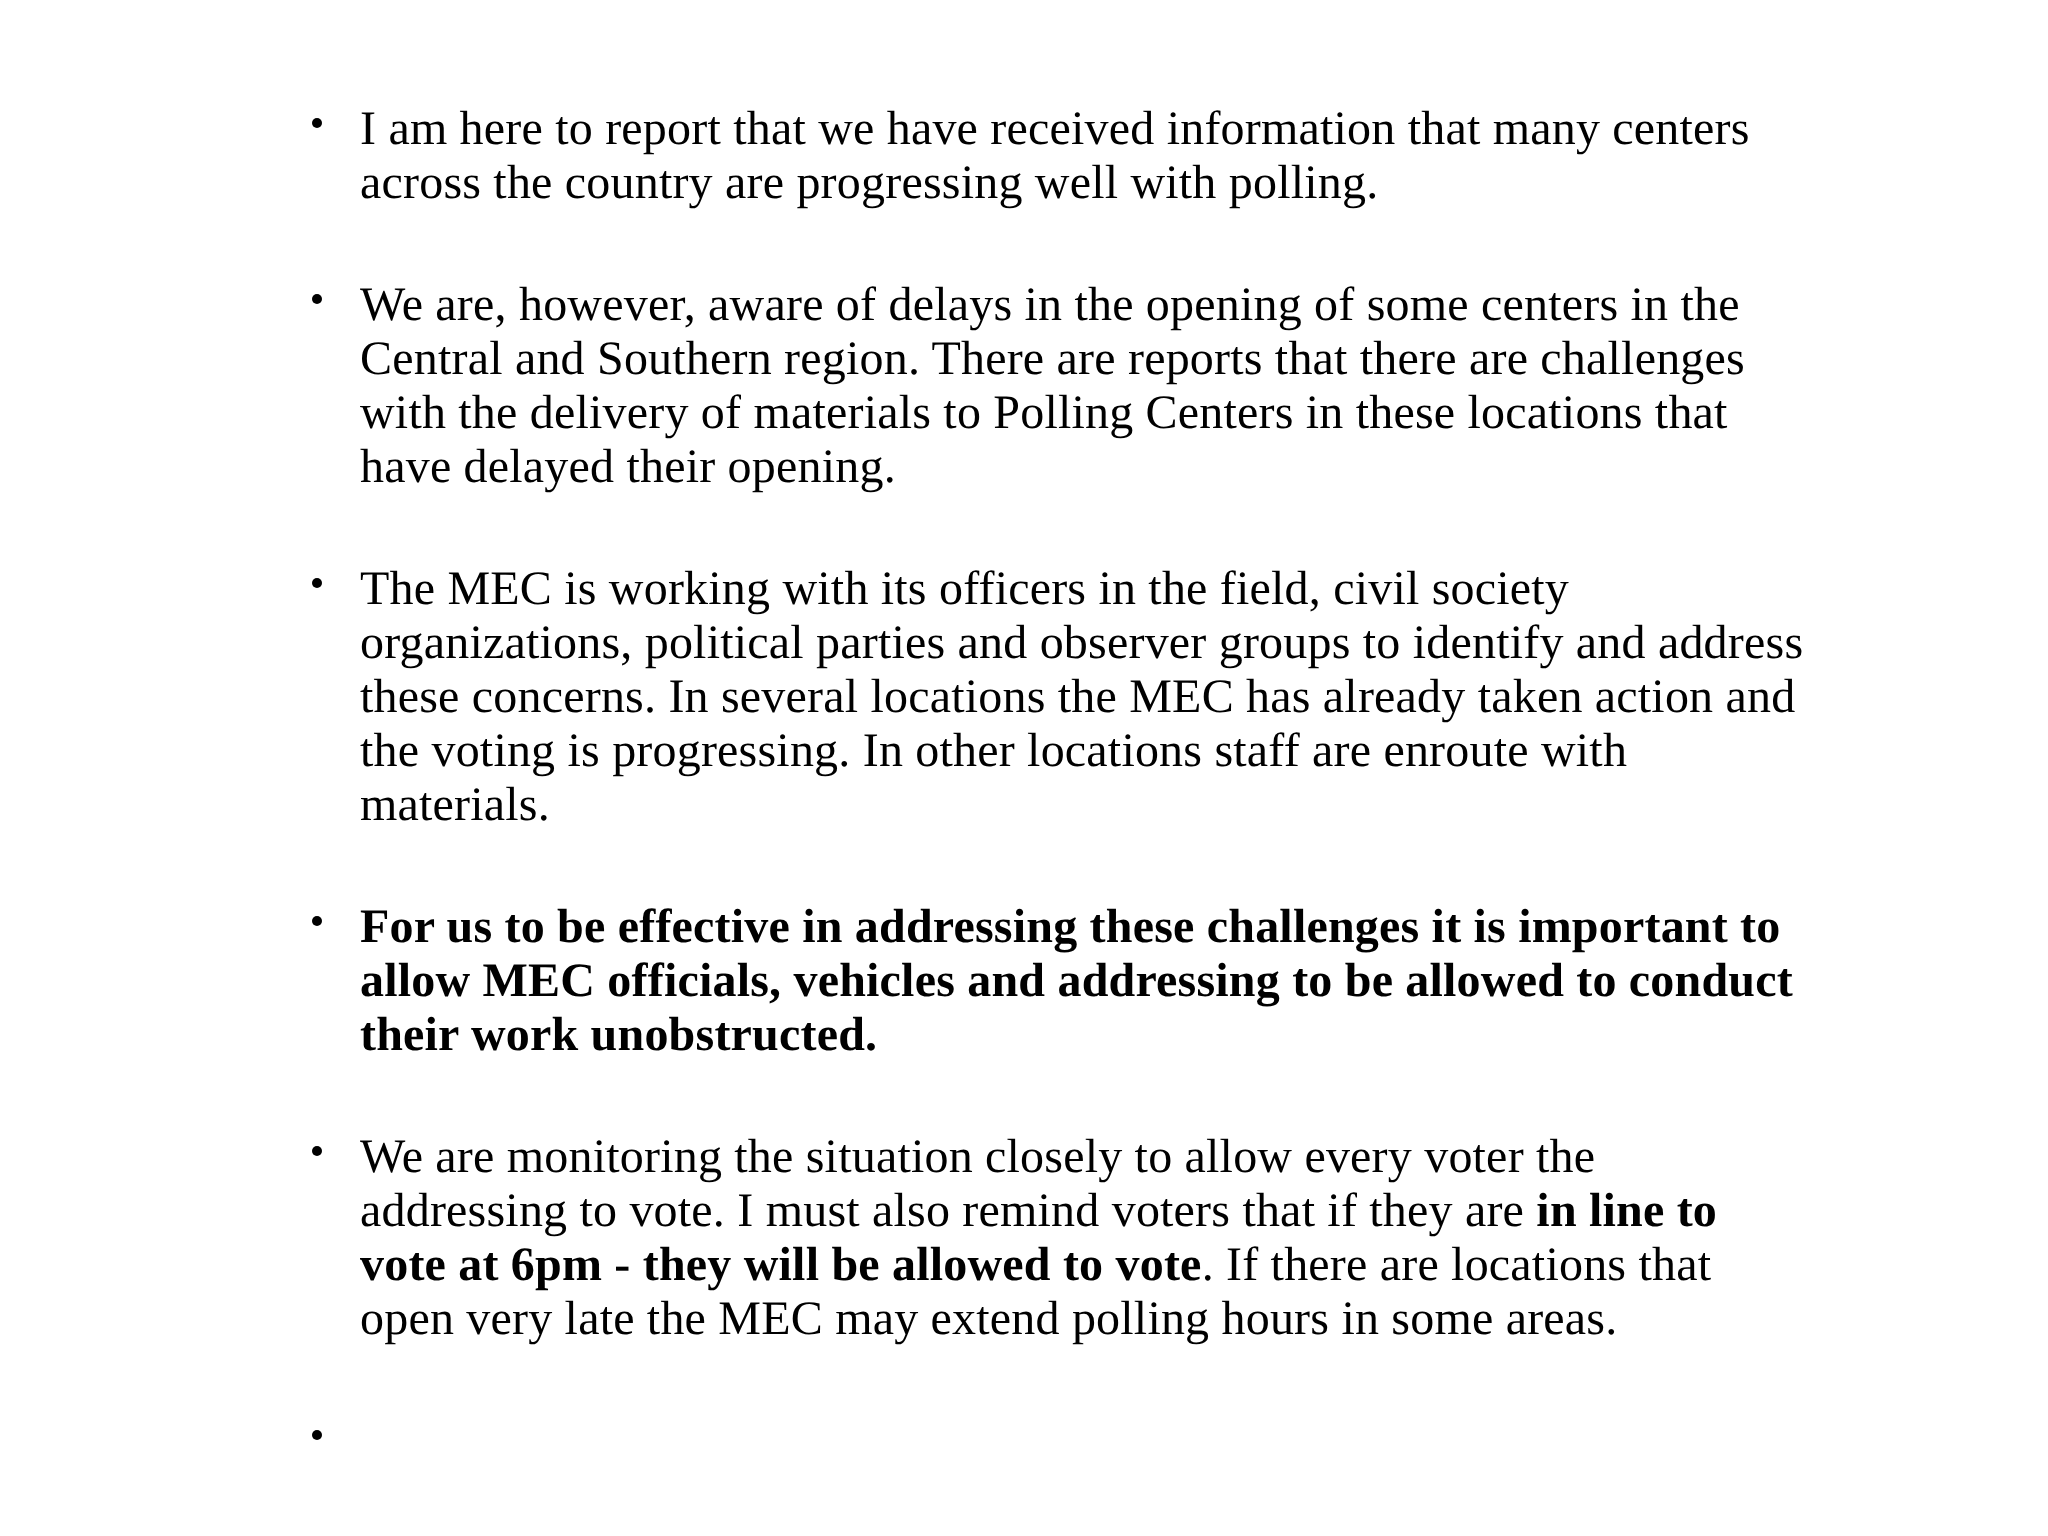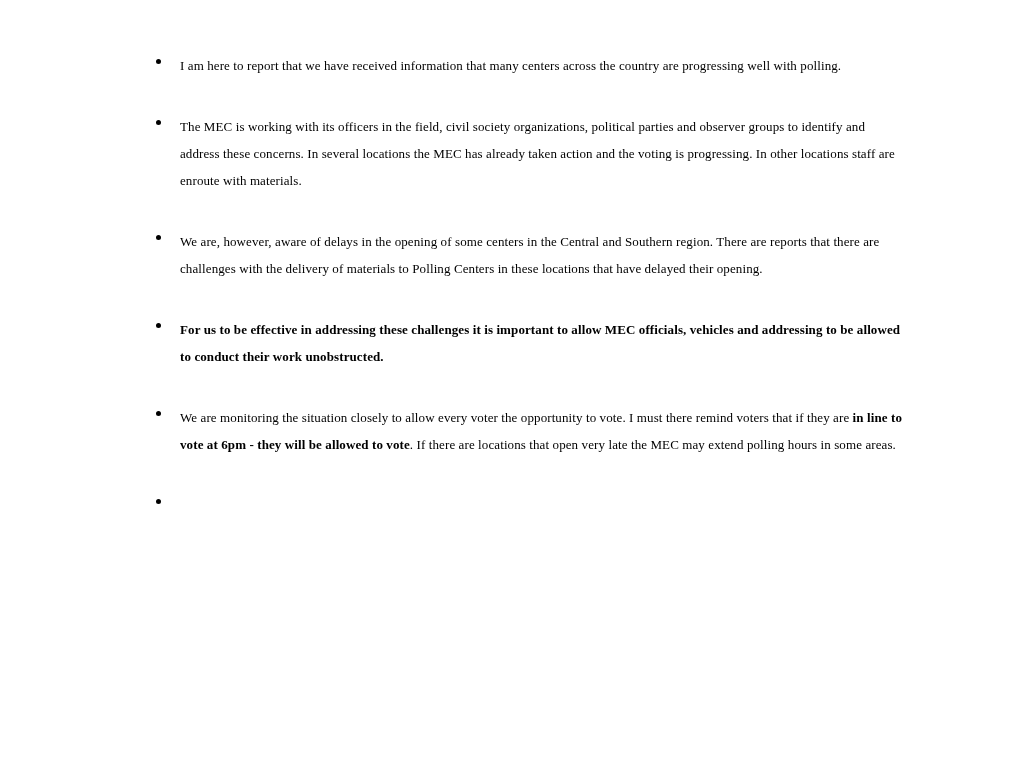--- a/index.html
+++ b/index.html
@@ -22,21 +22,21 @@
     top: 52px;
     width: 760px;
     list-style: none;
   }
   .bullet-item {
     position: relative;
     padding-left: 25px;
     margin-bottom: 34px;
     width: 752px;
     color: #000000;
-    font-size: 13px;
+    font-size: 24px;
     line-height: 27px;
     letter-spacing: 0.1px;
   }
   .bullet-marker {
     position: absolute;
     left: 1px;
     top: 7px;
     width: 5px;
     height: 5px;
     border-radius: 50%;
@@ -51,36 +51,36 @@
 <div class="page">
   <ul class="bullet-list">
 
     <li class="bullet-item">
       <span class="bullet-marker"></span>
       <span class="bullet-text">I am here to report that we have received information that many centers across the country are progressing well with polling.</span>
     </li>
 
     <li class="bullet-item">
       <span class="bullet-marker"></span>
-      <span class="bullet-text">The MEC is working with its officers in the field, civil society organizations, political parties and observer groups to identify and address these concerns. In several locations the MEC has already taken action and the voting is progressing. In other locations staff are enroute with materials.</span>
+      <span class="bullet-text">We are, however, aware of delays in the opening of some centers in the Central and Southern region. There are reports that there are challenges with the delivery of materials to Polling Centers in these locations that have delayed their opening.</span>
     </li>
 
     <li class="bullet-item">
       <span class="bullet-marker"></span>
-      <span class="bullet-text">We are, however, aware of delays in the opening of some centers in the Central and Southern region. There are reports that there are challenges with the delivery of materials to Polling Centers in these locations that have delayed their opening.</span>
+      <span class="bullet-text">The MEC is working with its officers in the field, civil society organizations, political parties and observer groups to identify and address these concerns. In several locations the MEC has already taken action and the voting is progressing. In other locations staff are enroute with materials.</span>
     </li>
 
     <li class="bullet-item bold">
       <span class="bullet-marker"></span>
       <span class="bullet-text">For us to be effective in addressing these challenges it is important to allow MEC officials, vehicles and addressing to be allowed to conduct their work unobstructed.</span>
     </li>
 
     <li class="bullet-item">
       <span class="bullet-marker"></span>
-      <span class="bullet-text">We are monitoring the situation closely to allow every voter the opportunity to vote. I must there remind voters that if they are </span><span class="bullet-text bold">in line to vote at 6pm - they will be allowed to vote</span><span class="bullet-text">. If there are locations that open very late the MEC may extend polling hours in some areas.</span>
+      <span class="bullet-text">We are monitoring the situation closely to allow every voter the addressing to vote. I must also remind voters that if they are </span><span class="bullet-text bold">in line to vote at 6pm - they will be allowed to vote</span><span class="bullet-text">. If there are locations that open very late the MEC may extend polling hours in some areas.</span>
     </li>
 
     <li class="bullet-item">
       <span class="bullet-marker"></span>
     </li>
 
   </ul>
 </div>
 
 </body></html>

